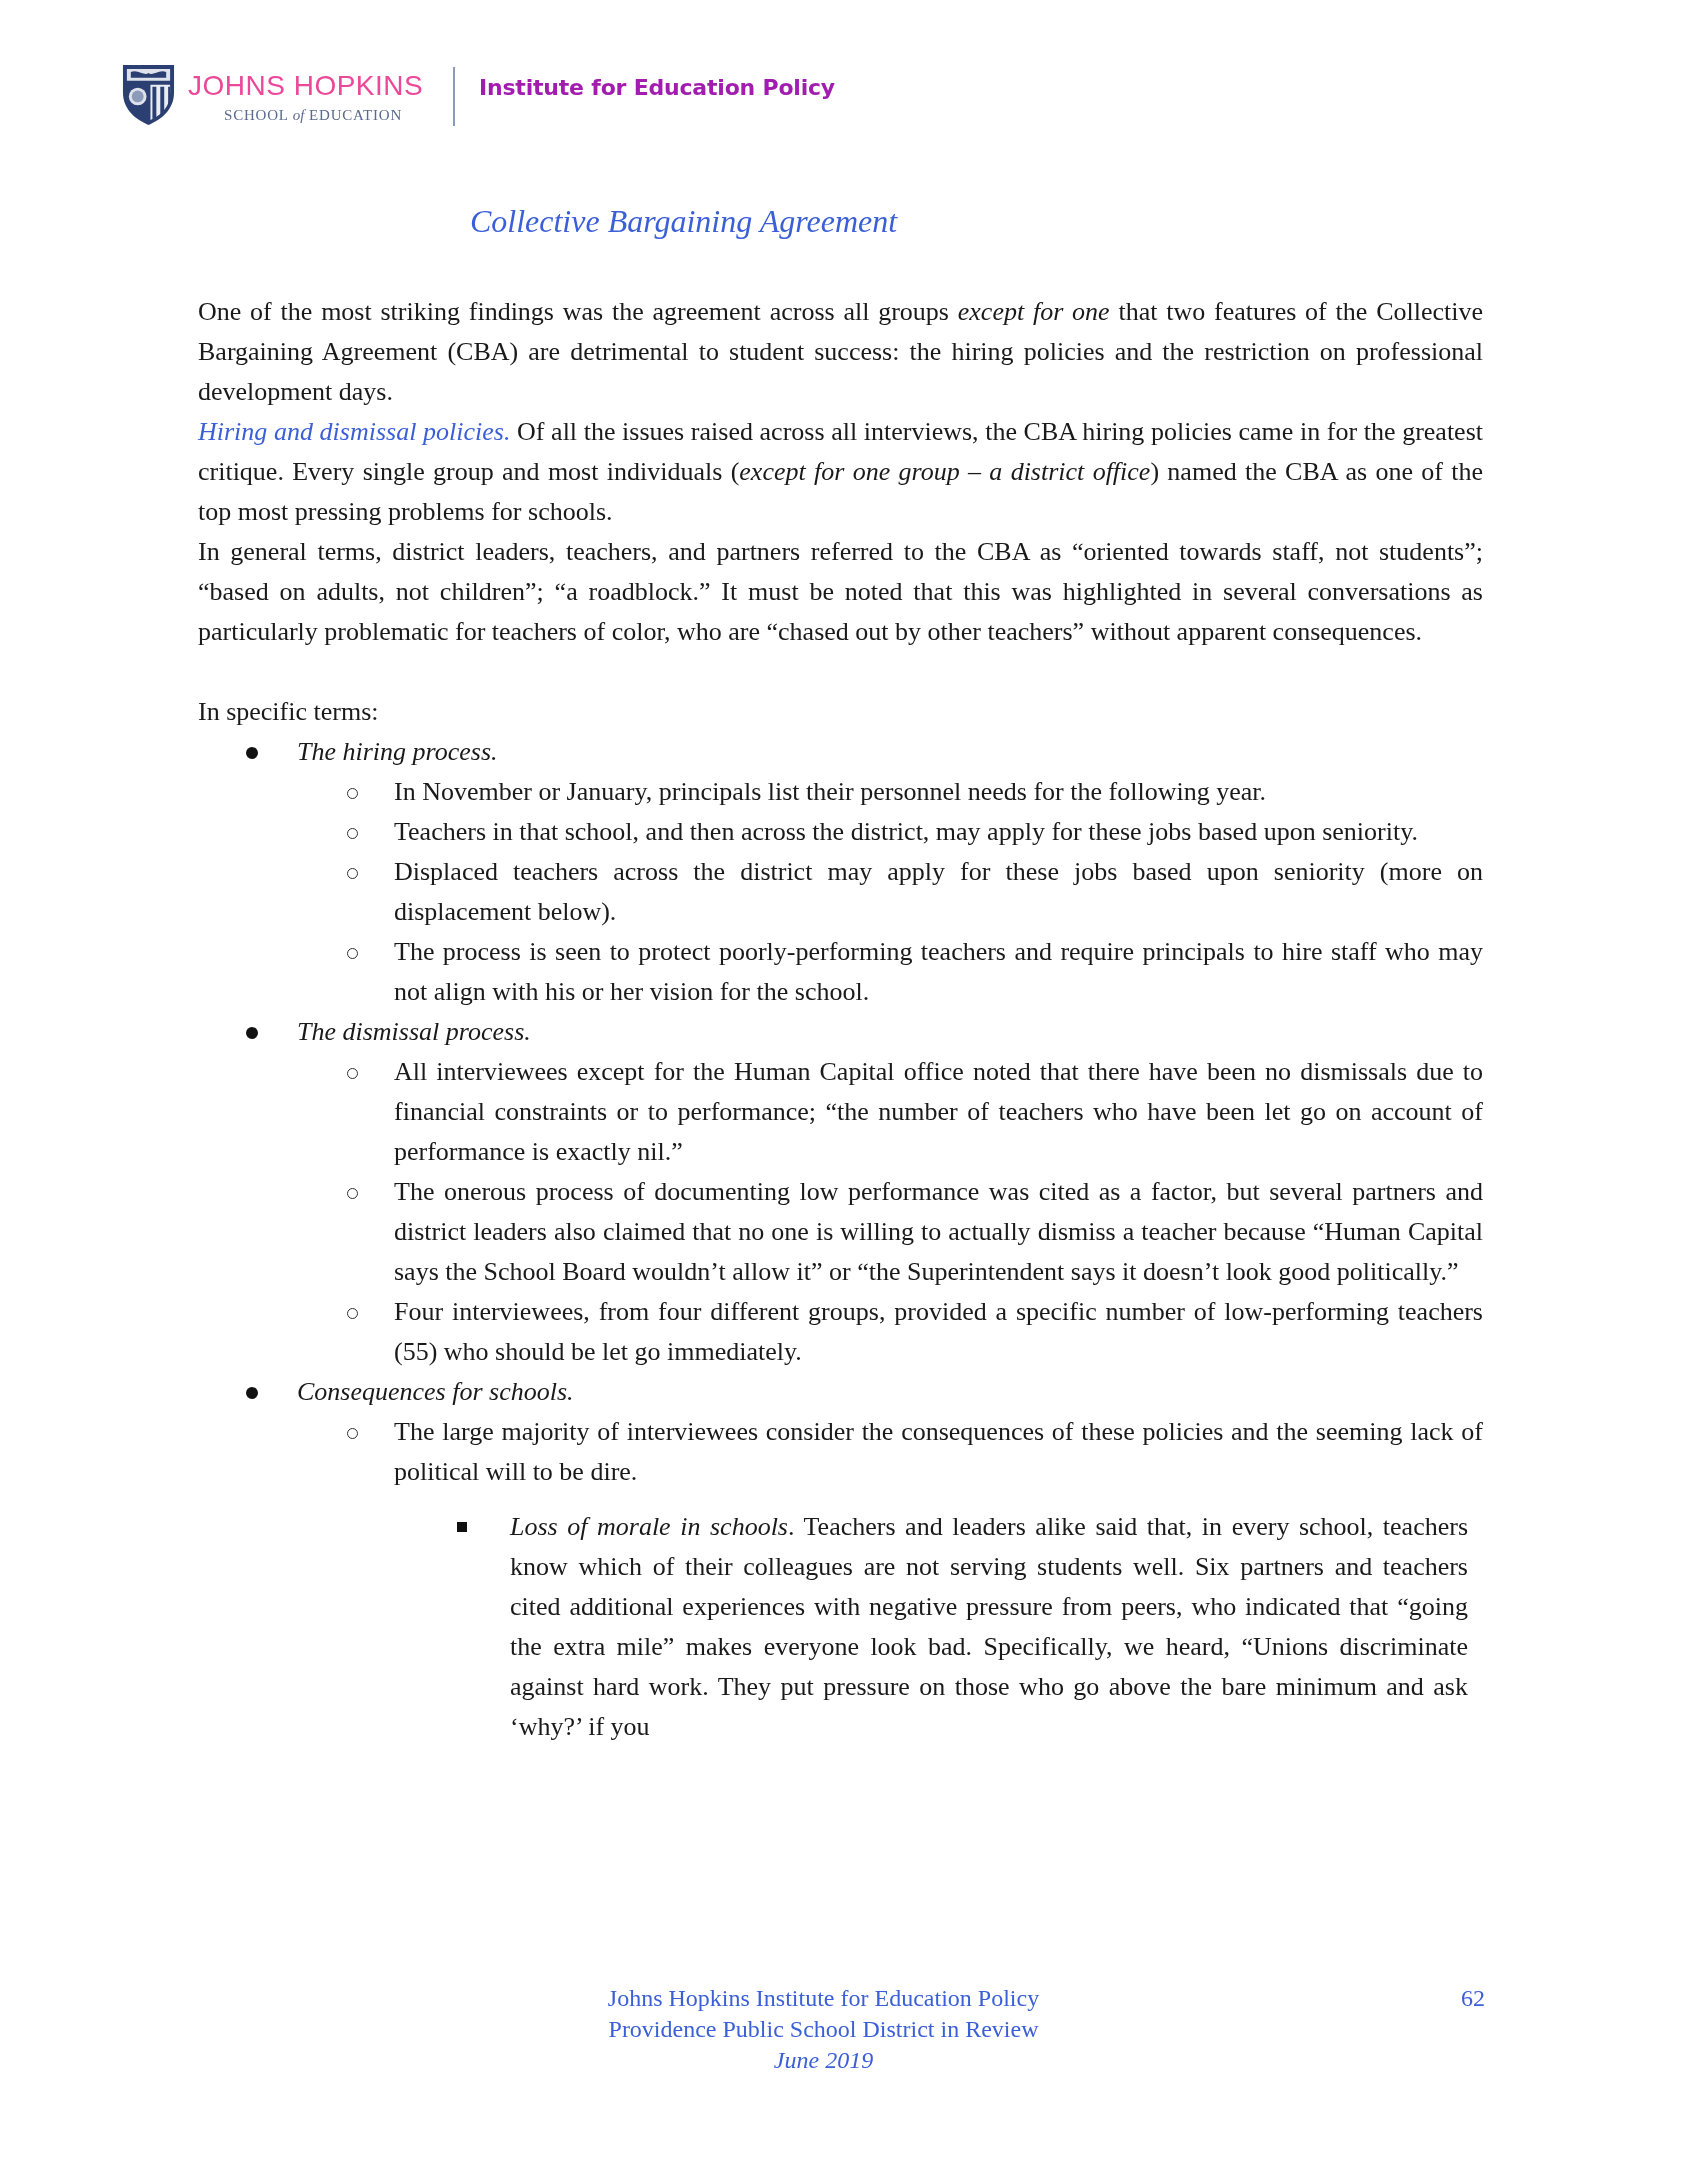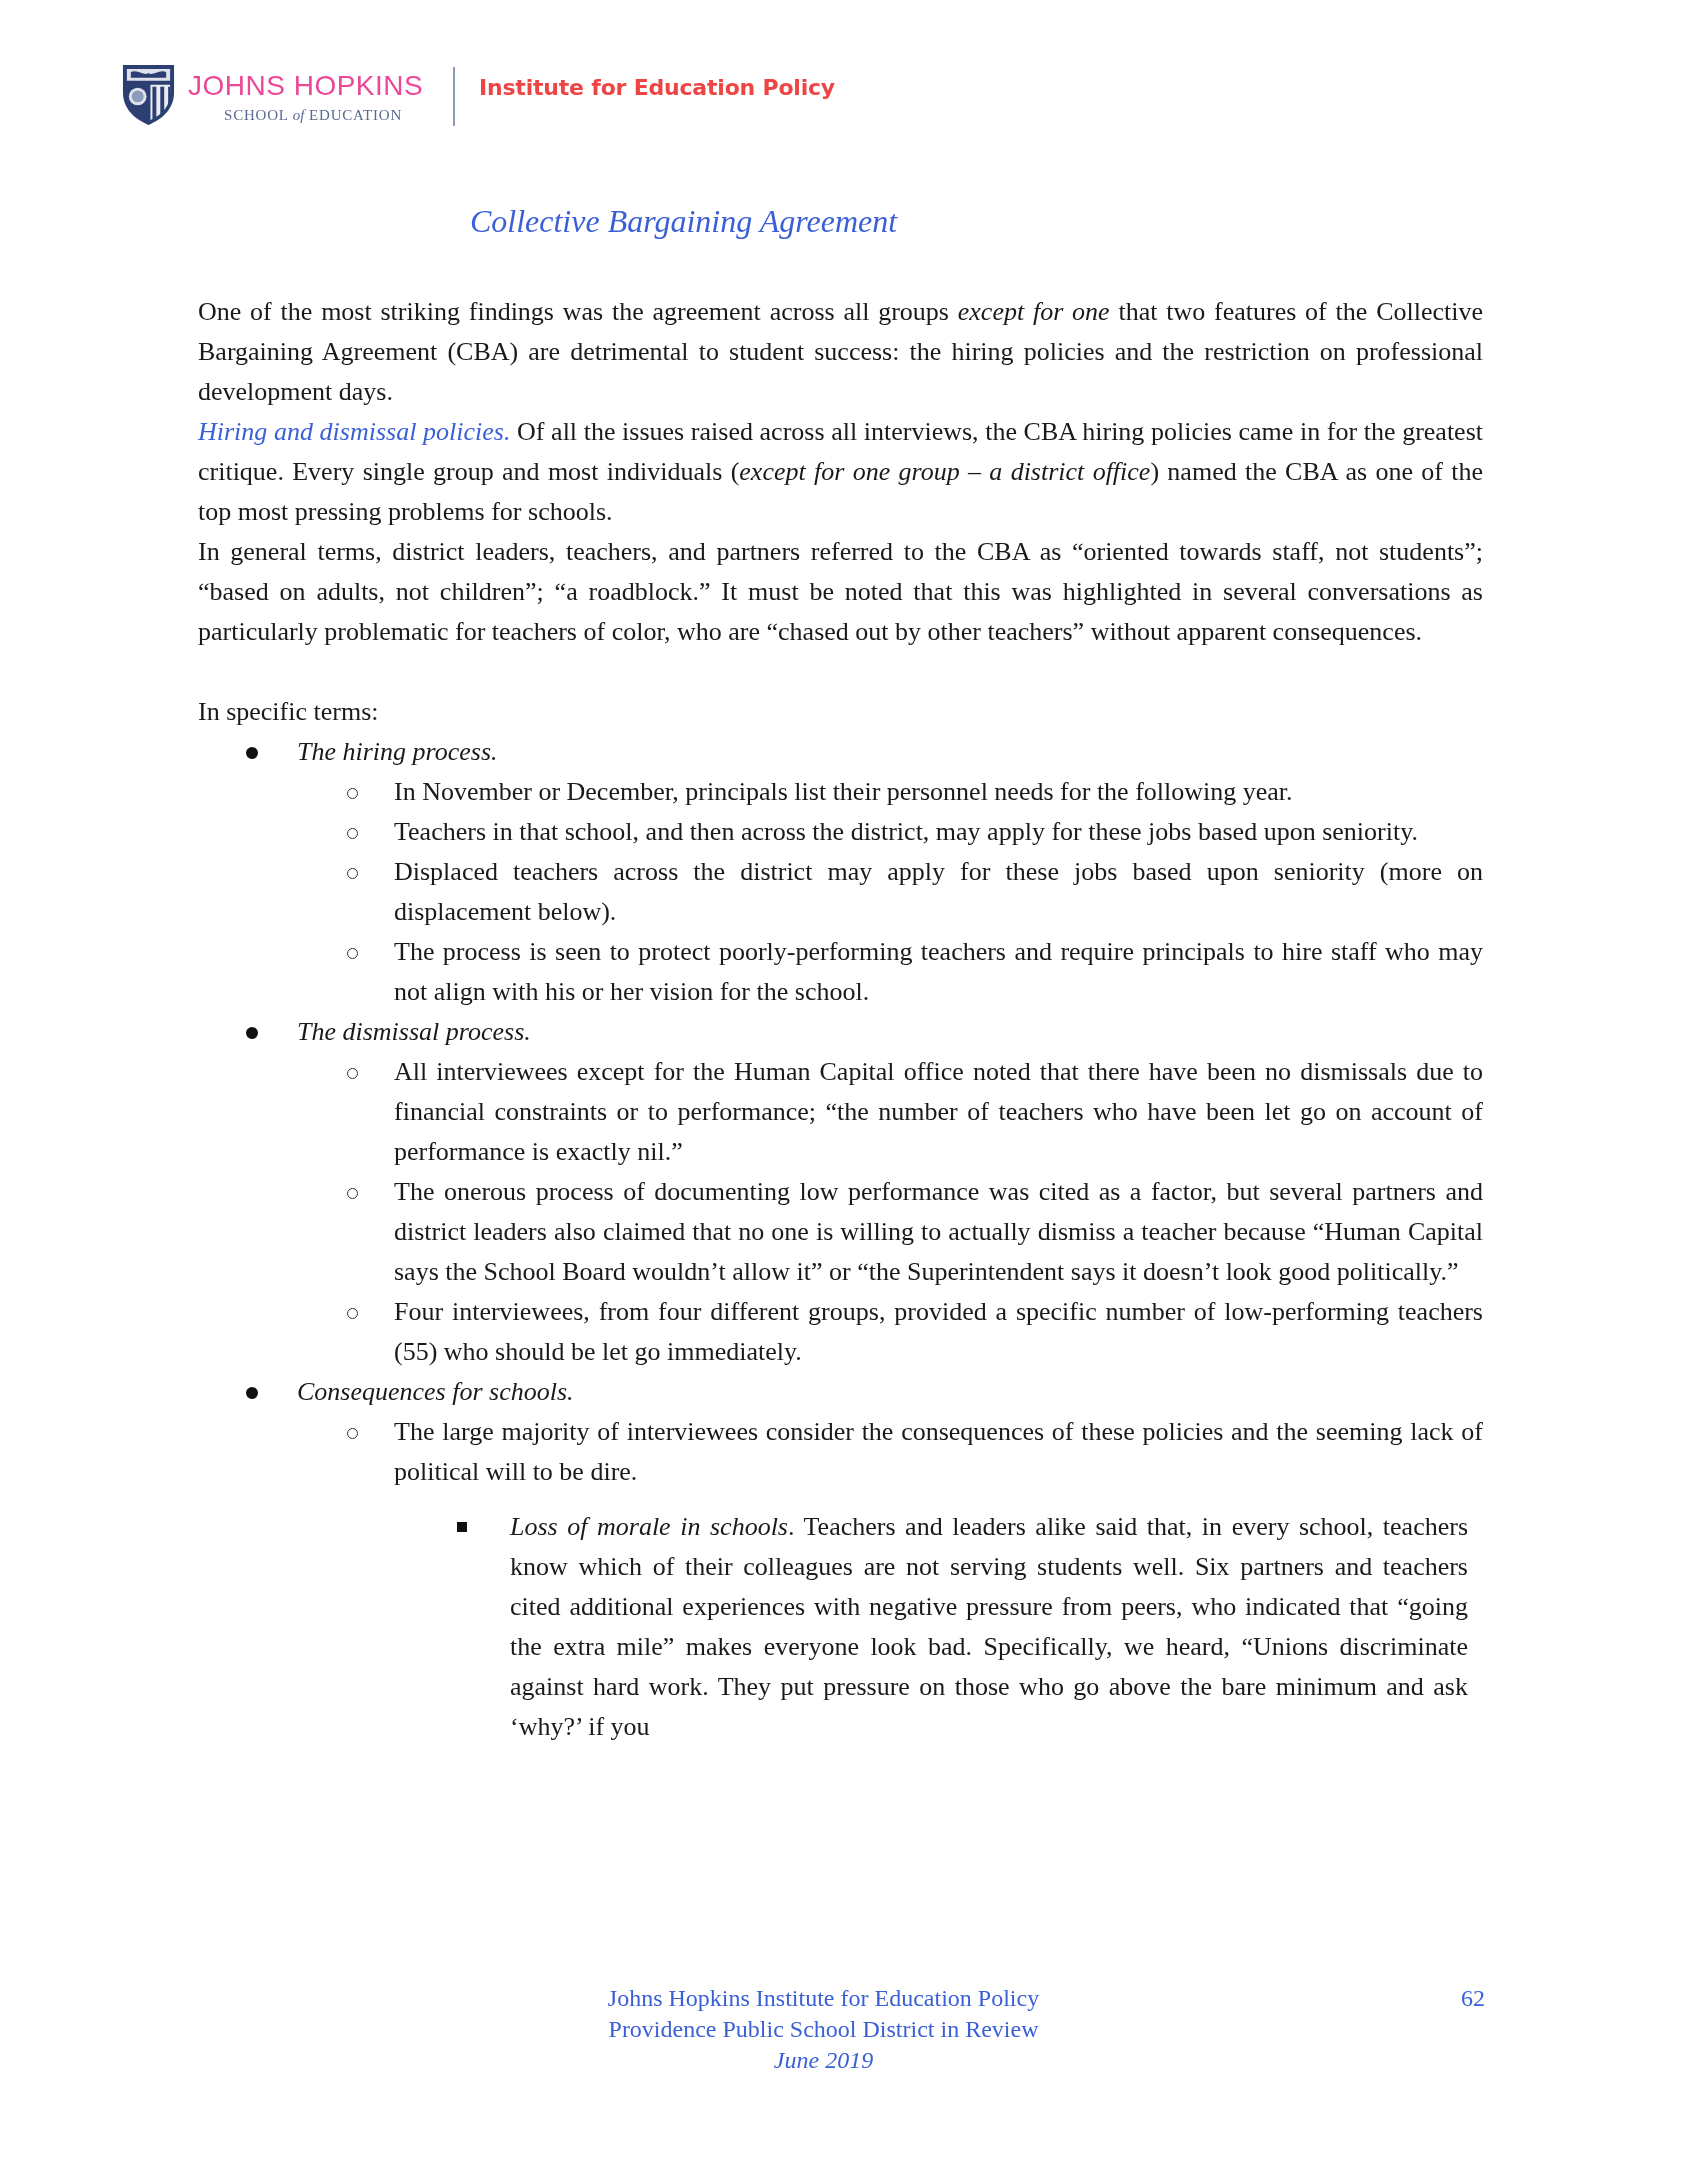--- a/index.html
+++ b/index.html
@@ -9,21 +9,21 @@
     
     .header { position: absolute; left: 121px; top: 63px; height: 65px; width: 713px; }
     .shield { position: absolute; left: 0; top: 0; width: 55px; height: 63px; }
     .jh-name { position: absolute; left: 67px; top: 6px; font-family: Liberation Sans, sans-serif;
                font-size: 31px; color: #ec4899; letter-spacing: 0.2px; white-space: nowrap; line-height: 32px; }
     .jh-sub { position: absolute; left: 103px; top: 44px; font-family: "Liberation Serif", serif;
               font-size: 15px; color: #5a6a8f; letter-spacing: 0.8px; white-space: nowrap; }
     .jh-sub i { text-transform: none; font-size: 15px; letter-spacing: 0; }
     .divider { position: absolute; left: 332px; top: 4px; width: 2px; height: 59px; background: #8d9bbb; }
     .iep { position: absolute; left: 358px; top: 12px; font-family: "DejaVu Sans", sans-serif; font-weight: bold;
-           font-size: 22px; color: #ef4444; white-space: nowrap; letter-spacing: -0.2px; }
+           font-size: 22px; color: #a21caf; white-space: nowrap; letter-spacing: -0.2px; }
 
     
     .section-title { position: absolute; left: 0; width: 1367px; top: 201px; text-align: center;
                      font-style: italic; font-size: 32px; color: #3a5fd6; line-height: 40px; }
 
     
     .body { position: absolute; left: 198px; top: 292px; width: 1285px; font-size: 26px; line-height: 40px; }
     .body p { margin: 0; text-align: justify; }
     .body .blank { height: 40px; }
     .accent { color: #3a5fd6; font-style: italic; }
@@ -86,21 +86,21 @@
   <div class="blank"></div>
 
   <p>In specific terms:</p>
 
   <ul class="l1">
 
     <li>
       <span class="marker"><span class="dot"></span></span>
       <span class="l1-label">The hiring process.</span>
       <ul class="l2">
-        <li><span class="marker"><span class="ring"></span></span><span>In November or December, principals list their personnel needs for the following year.</span></li>
+        <li><span class="marker"><span class="ring"></span></span><span>In November or January, principals list their personnel needs for the following year.</span></li>
         <li><span class="marker"><span class="ring"></span></span><span>Teachers in that school, and then across the district, may apply for these jobs based upon seniority.</span></li>
         <li><span class="marker"><span class="ring"></span></span><span>Displaced teachers across the district may apply for these jobs based upon seniority (more on displacement below).</span></li>
         <li><span class="marker"><span class="ring"></span></span><span>The process is seen to protect poorly-performing teachers and require principals to hire staff who may not align with his or her vision for the school.</span></li>
       </ul>
     </li>
 
     <li>
       <span class="marker"><span class="dot"></span></span>
       <span class="l1-label">The dismissal process.</span>
       <ul class="l2">

